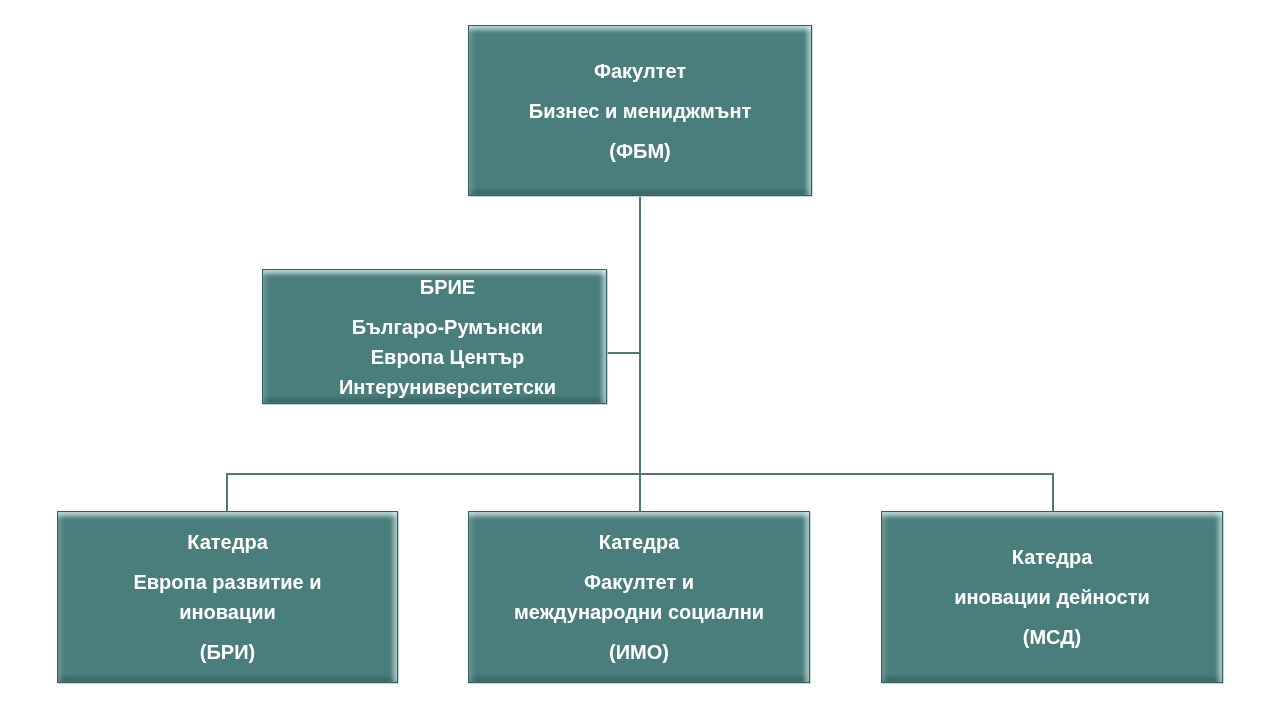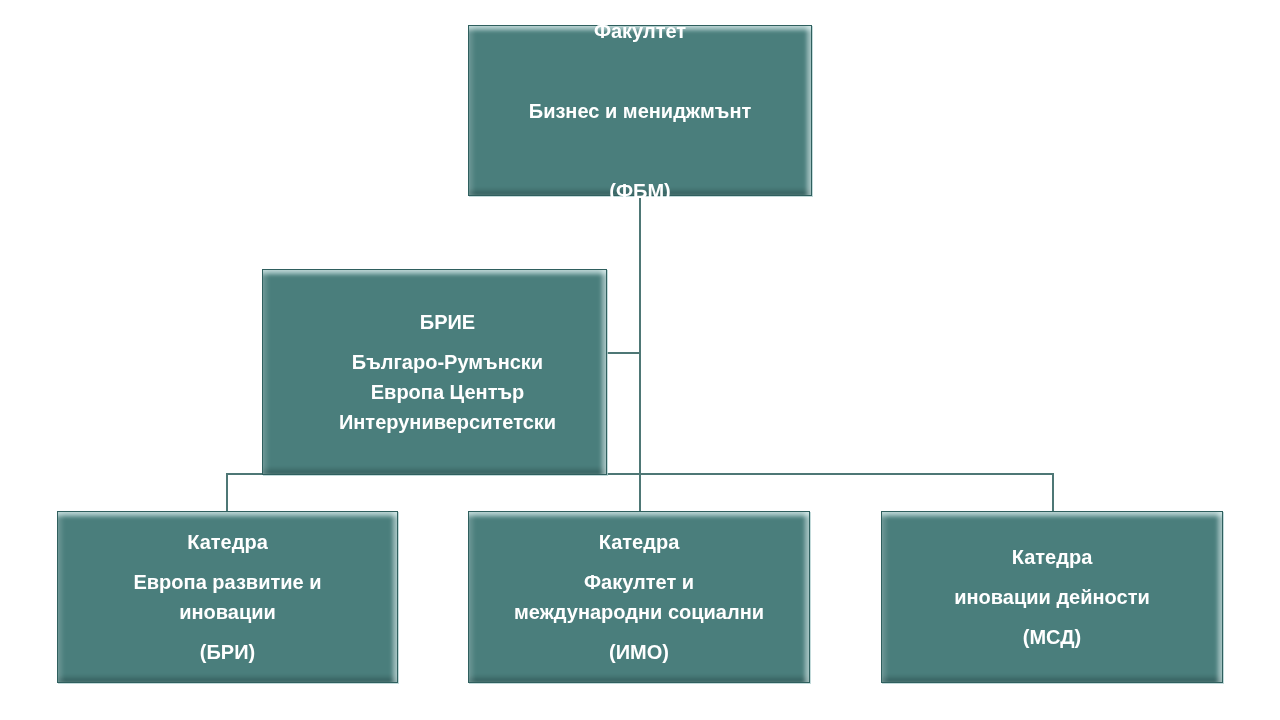--- a/index.html
+++ b/index.html
@@ -35,22 +35,22 @@
     box-shadow:
       inset 0 6px 4px -2px rgba(235, 250, 250, 0.65),
       inset 6px 0 4px -2px rgba(235, 250, 250, 0.18),
       inset -6px 0 4px -2px rgba(235, 250, 250, 0.55),
       inset 0 -6px 5px -2px rgba(0, 20, 20, 0.28),
       1px 1px 0 0 rgba(180, 210, 210, 0.8);
   }
   .para { margin: 5px 0; }
   .line { display: block; line-height: 30px; }
   
-  #node-faculty { left: 468px; top: 25px;  width: 344px; height: 171px; gap: 40px; }
-  #node-brie    { left: 262px; top: 269px; width: 345px; height: 206px; padding-left: 30px; }
+  #node-faculty { left: 468px; top: 25px;  width: 344px; height: 171px; }
+  #node-brie    { left: 262px; top: 269px; width: 345px; height: 135px; padding-left: 30px; }
   #node-bri     { left: 57px;  top: 511px; width: 341px; height: 172px; }
   #node-imo     { left: 468px; top: 511px; width: 342px; height: 172px; }
   #node-msd     { left: 881px; top: 511px; width: 342px; height: 172px; }
   
   .connector { position: absolute; background: var(--connector); }
   #line-main-vertical { left: 639px;  top: 196px; width: 2px;   height: 315px; }
   #line-brie-stub     { left: 607px;  top: 352px; width: 32px;  height: 2px; }
   #line-distribution  { left: 226px;  top: 473px; width: 828px; height: 2px; }
   #line-drop-left     { left: 226px;  top: 473px; width: 2px;   height: 38px; }
   #line-drop-right    { left: 1052px; top: 473px; width: 2px;   height: 38px; }

